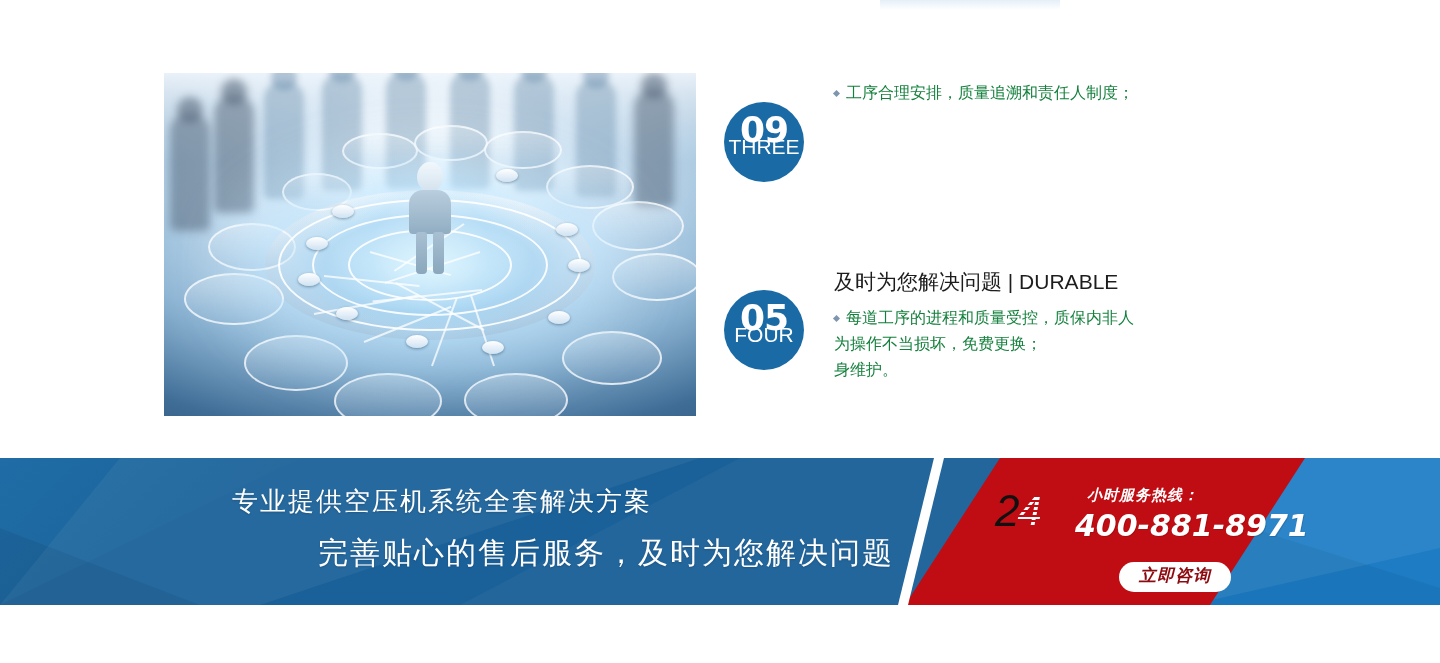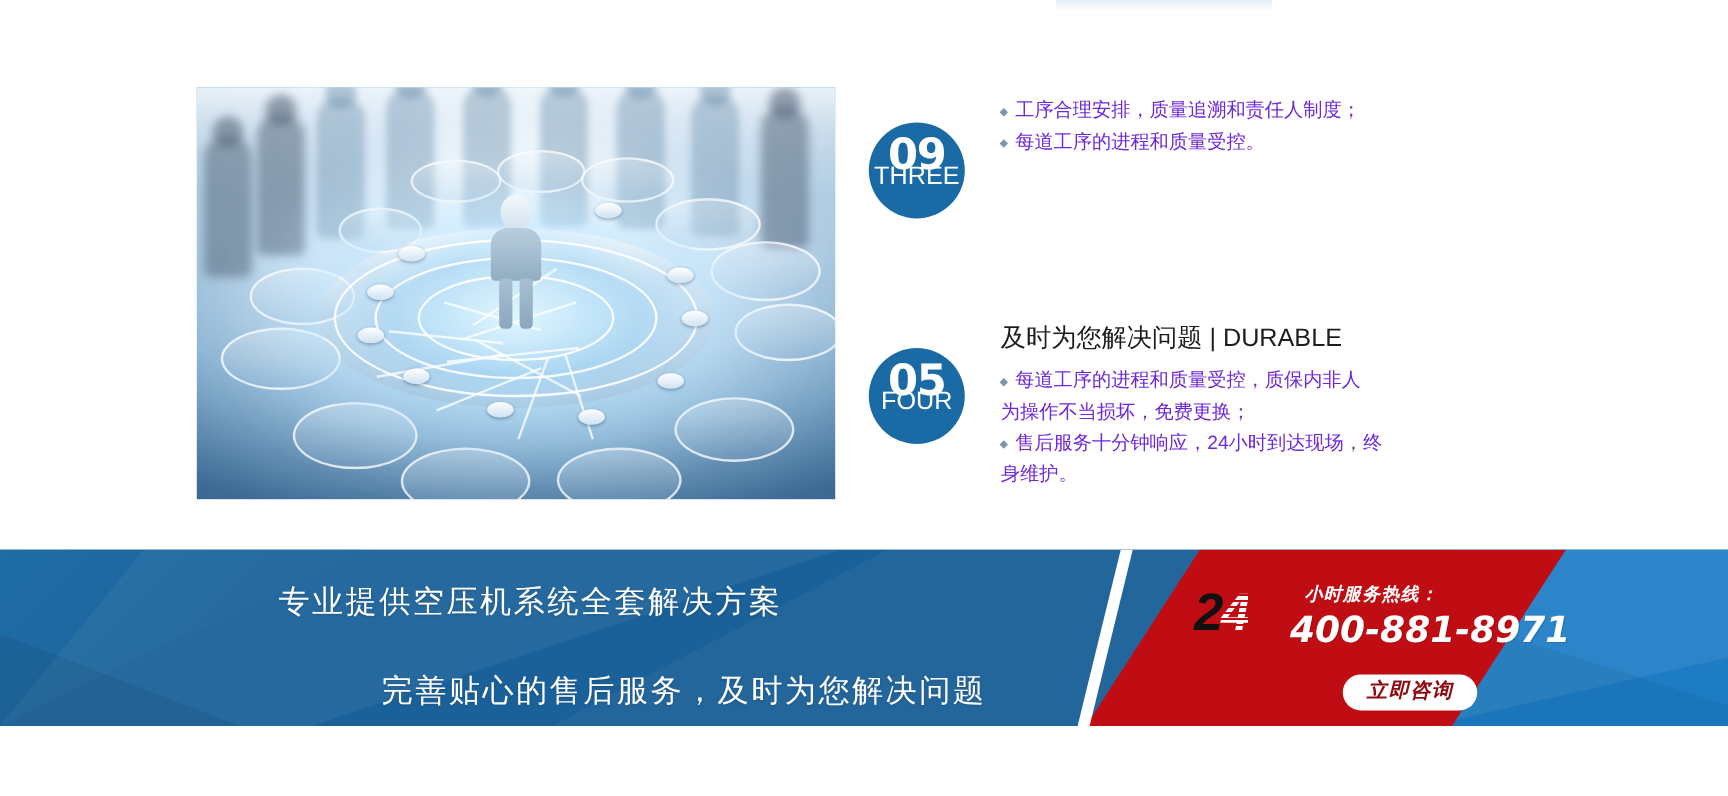--- a/index.html
+++ b/index.html
@@ -117,21 +117,21 @@
   }
 
   .f-body{padding-left:110px;}
   .f-title{
     font-size:21px;color:#1d1d1d;font-weight:500;line-height:1.3;
     margin:0 0 10px 0;
   }
   .f-lines{margin:0;padding:0;list-style:none;}
   .f-lines li{
     position:relative;padding-left:12px;
-    font-size:16px;line-height:1.62;color:#6d28d9;
+    font-size:16px;line-height:1.62;color:#15803d;
   }
   .f-lines li::before{
     content:"";position:absolute;left:0;top:11px;
     width:5px;height:5px;background:#7e96ad;
     transform:rotate(45deg);
   }
   .f-lines li.cont{padding-left:0;}
   .f-lines li.cont::before{display:none;}
 
   
@@ -183,29 +183,29 @@
   .b-left-text{
     position:absolute;left:0;top:0;width:905px;height:147px;
     color:#ffffff;
   }
   .b-line1{
     position:absolute;left:232px;top:30px;
     font-size:26px;letter-spacing:2px;line-height:1;
     text-shadow:0 1px 2px rgba(0,0,0,.18);
   }
   .b-line2{
-    position:absolute;left:318px;top:104px;
-    font-size:26px;letter-spacing:2px;line-height:1;
+    position:absolute;left:318px;top:80px;
+    font-size:30px;letter-spacing:2px;line-height:1;
     text-shadow:0 1px 2px rgba(0,0,0,.18);
   }
 
   .hotline{position:absolute;left:995px;top:26px;width:320px;height:110px;}
   .h24{
     position:absolute;left:0;top:2px;width:90px;height:52px;
-    font-style:italic;font-weight:700;font-size:44px;line-height:50px;
+    font-style:italic;font-weight:400;font-size:44px;line-height:50px;
     letter-spacing:-2px;
   }
   .h24 .two{color:#111111;}
   .h24 .four{
     color:#ffffff;
     background-image:repeating-linear-gradient(0deg,#ffffff 0px,#ffffff 3px,rgba(192,13,19,.95) 3px,rgba(192,13,19,.95) 5px);
     -webkit-background-clip:text;background-clip:text;
     -webkit-text-fill-color:transparent;color:transparent;
   }
   .h-sub{
@@ -302,36 +302,34 @@
   <div class="feature-list">
 
     <article class="feature">
       <div class="badge">
         <div class="num">09</div>
         <div class="word">THREE</div>
       </div>
       <div class="f-body">
         <ul class="f-lines">
           <li>工序合理安排，质量追溯和责任人制度；</li>
-          <li>每道工序的进程和质量受控。</li>
         </ul>
       </div>
     </article>
 
     <article class="feature">
       <div class="badge">
         <div class="num">05</div>
         <div class="word">FOUR</div>
       </div>
       <div class="f-body">
         <h3 class="f-title">及时为您解决问题 | DURABLE</h3>
         <ul class="f-lines">
           <li>每道工序的进程和质量受控，质保内非人</li>
           <li class="cont">为操作不当损坏，免费更换；</li>
-          <li>售后服务十分钟响应，24小时到达现场，终</li>
           <li class="cont">身维护。</li>
         </ul>
       </div>
     </article>
 
   </div>
 </section>
 
 <section class="banner">
   <div class="facet b-f1"></div>

